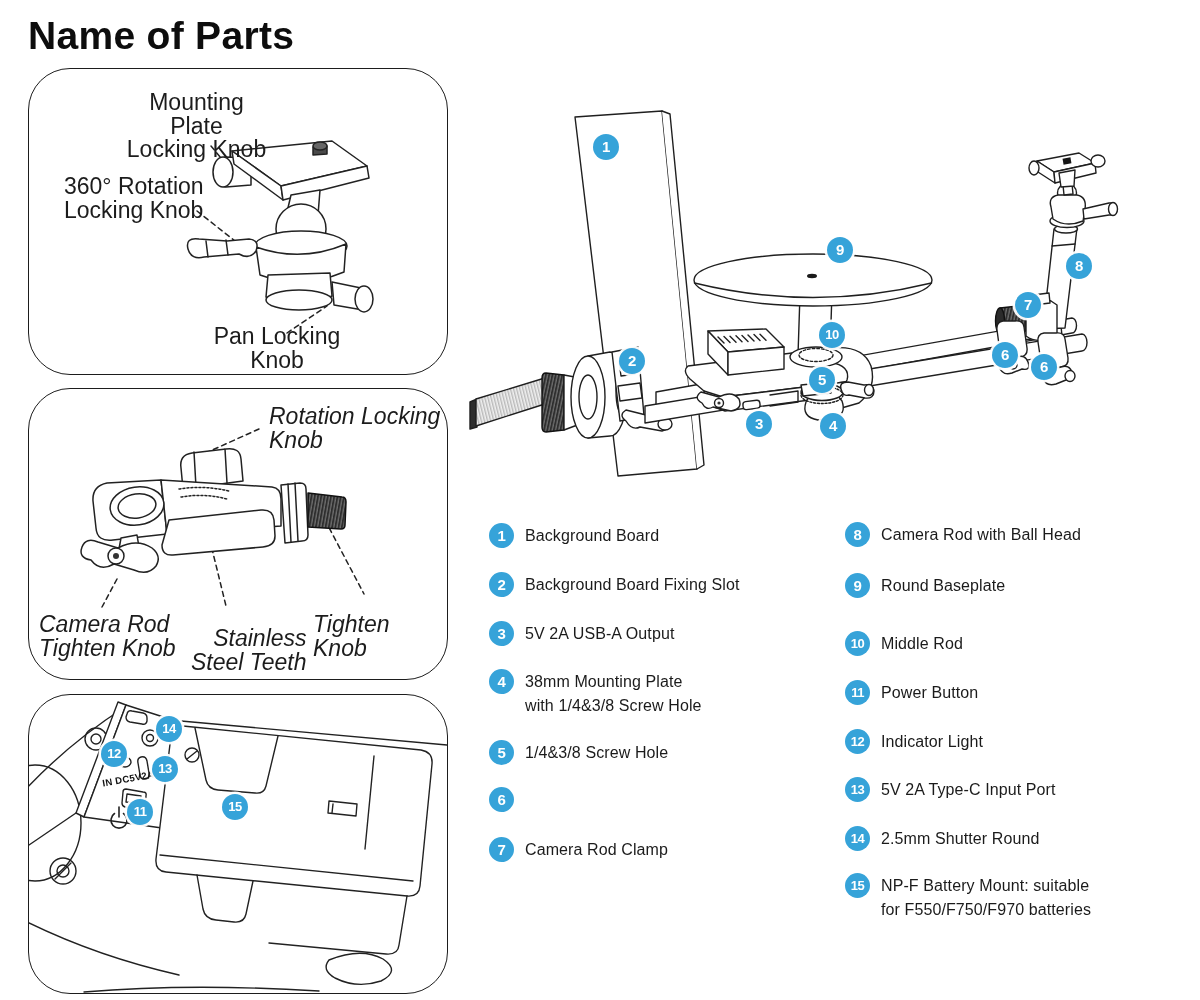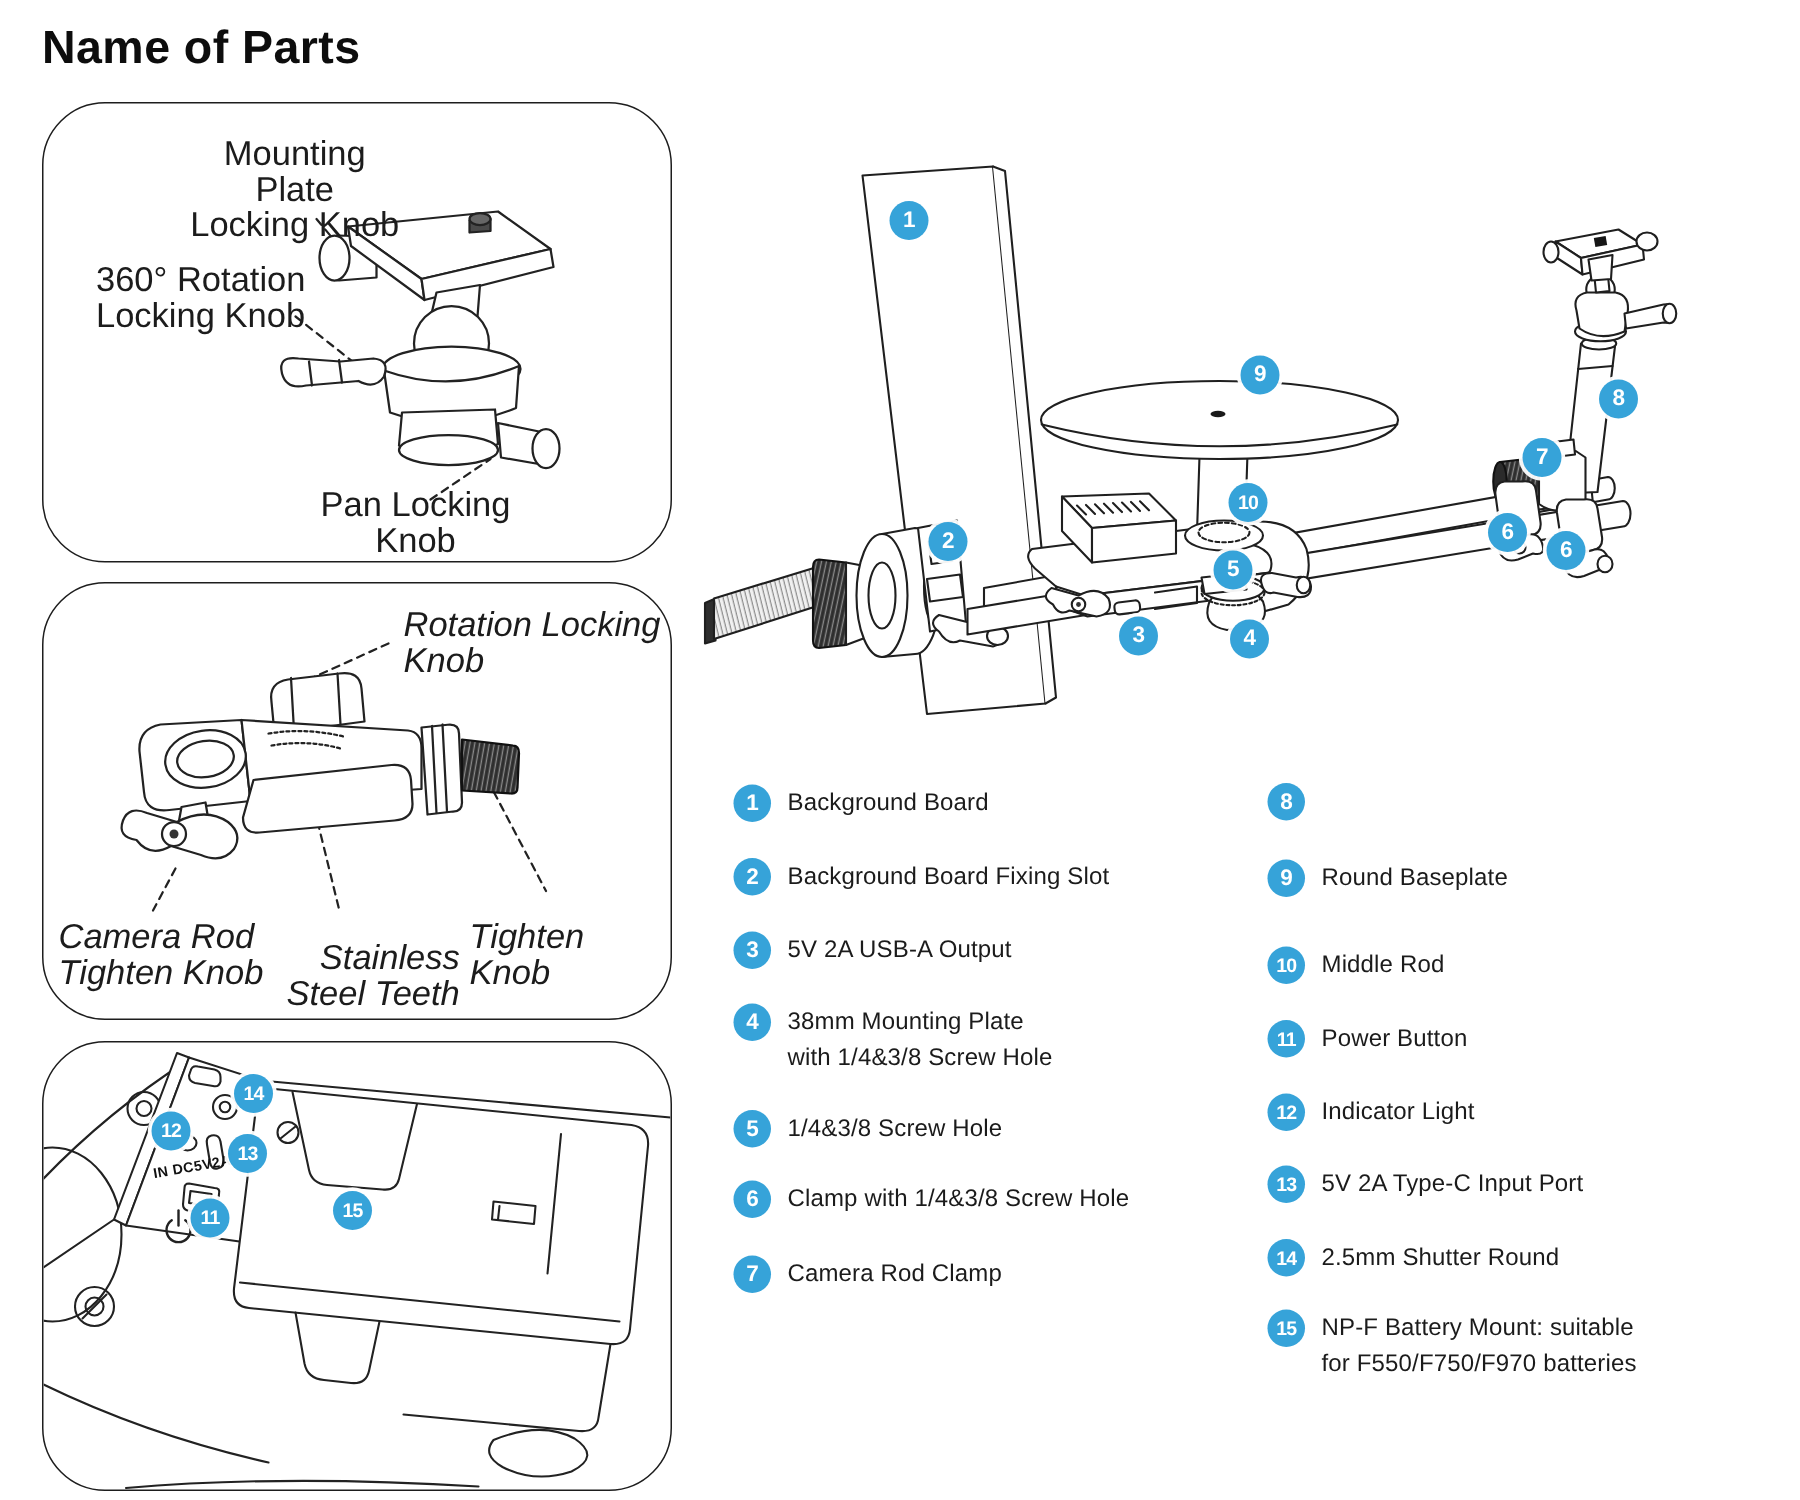--- a/index.html
+++ b/index.html
@@ -1,18 +1,18 @@
 <!DOCTYPE html>
 <html><head>
 <meta charset="utf-8">
 <style>
   html,body{margin:0;padding:0;background:#fff;}
   .page{position:relative;width:1200px;height:1000px;background:#fff;overflow:hidden;
         font-family:"Liberation Sans",sans-serif;color:#1b1b1b;}
-  .title{position:absolute;left:28px;top:14px;font-size:31px;font-weight:800;
+  .title{position:absolute;left:28px;top:14px;font-size:39px;font-weight:800;
          letter-spacing:.3px;color:#0d0d0d;}
   .inset{position:absolute;border:1.7px solid #1d1d1d;border-radius:42px;background:#fff;}
   #box1{left:28px;top:68px;width:418px;height:305px;}
   #box2{left:28px;top:388px;width:418px;height:290px;font-style:italic;}
   #box3{left:28px;top:694px;width:418px;height:298px;overflow:hidden;}
   .inset svg{position:absolute;left:0;top:0;}
   .ins-lbl{position:absolute;font-size:23px;line-height:23.5px;color:#1c1c1c;
            white-space:pre-line;}
   .ctr{text-align:center;}
   .badge{position:absolute;width:26px;height:26px;border-radius:50%;background:#36A3D9;
@@ -279,29 +279,29 @@
     <span class="badge">4</span>
     <span class="leg-text">38mm Mounting Plate
 with 1/4&amp;3/8 Screw Hole</span>
   </div>
   <div class="leg" style="left:489px;top:740px;width:350px;">
     <span class="badge">5</span>
     <span class="leg-text">1/4&amp;3/8 Screw Hole</span>
   </div>
   <div class="leg" style="left:489px;top:787px;width:350px;">
     <span class="badge">6</span>
-    <span class="leg-text">Clamp with 1/4&amp;3/8 Screw Hole</span>
   </div>
   <div class="leg" style="left:489px;top:837px;width:350px;">
     <span class="badge">7</span>
     <span class="leg-text">Camera Rod Clamp</span>
   </div>
 
   <div class="leg" style="left:845px;top:522px;width:350px;">
     <span class="badge">8</span>
+    <span class="leg-text">Camera Rod with Ball Head</span>
   </div>
   <div class="leg" style="left:845px;top:573px;width:350px;">
     <span class="badge">9</span>
     <span class="leg-text">Round Baseplate</span>
   </div>
   <div class="leg" style="left:845px;top:631px;width:350px;">
     <span class="badge two">10</span>
     <span class="leg-text">Middle Rod</span>
   </div>
   <div class="leg" style="left:845px;top:680px;width:350px;">

